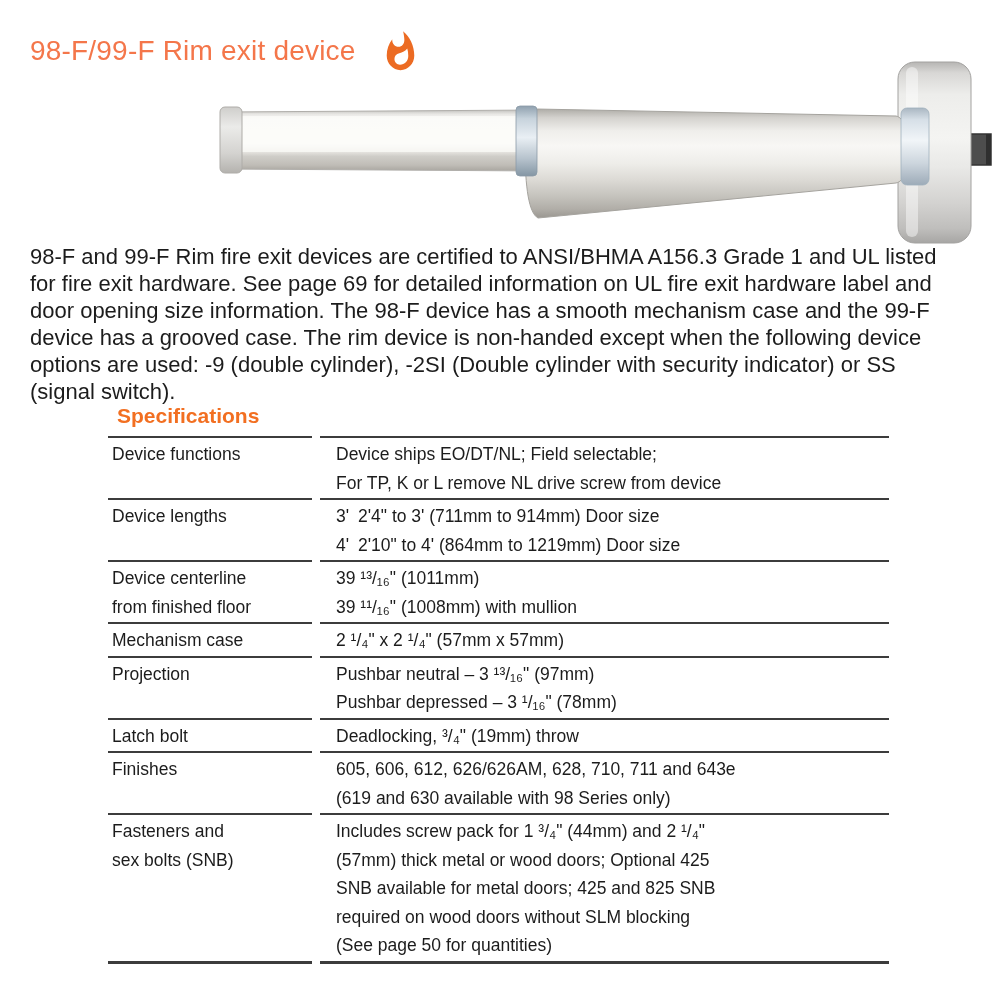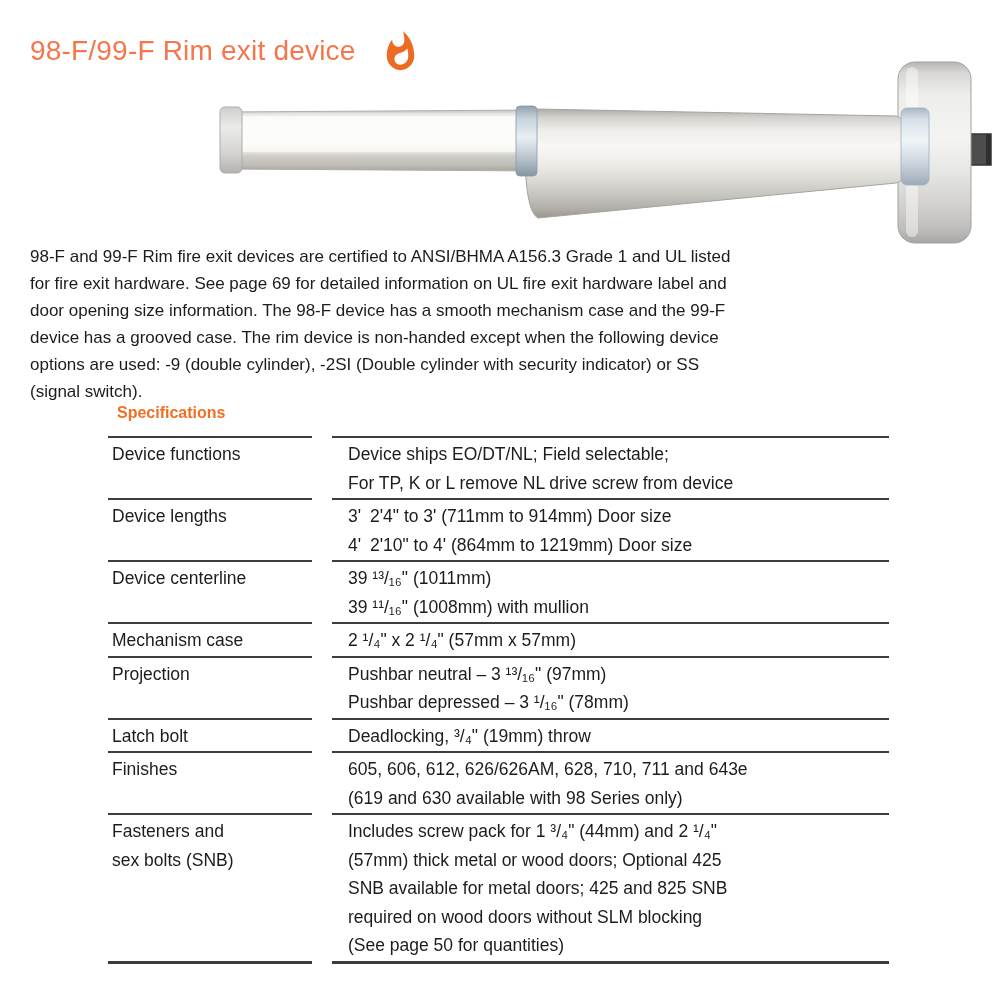--- a/index.html
+++ b/index.html
@@ -8,26 +8,26 @@
     font-family:"Liberation Sans","DejaVu Sans",sans-serif;
     color:#1c1c1c;overflow:hidden;
   }
   
   .title-row{position:absolute;left:30px;top:30px;display:flex;align-items:center;gap:29px;}
   .page-title{font-size:28px;font-weight:400;color:#f4764a;letter-spacing:.2px;white-space:nowrap;}
   .flame{width:31px;height:42px;display:block;}
   
   .product{position:absolute;left:218px;top:55px;width:776px;height:195px;}
   
-  .intro{position:absolute;left:30px;top:243px;width:830px;font-size:17px;line-height:27px;color:#1c1c1c;}
+  .intro{position:absolute;left:30px;top:243px;width:830px;font-size:22px;line-height:27px;color:#1c1c1c;}
   .intro div{white-space:nowrap;}
   
-  .spec-heading{position:absolute;left:117px;top:404px;font-size:16px;font-weight:bold;color:#f26f21;}
+  .spec-heading{position:absolute;left:117px;top:404px;font-size:21px;font-weight:bold;color:#f26f21;}
   .spec-table{position:absolute;left:108px;top:436px;width:781px;}
-  .spec-row{display:grid;grid-template-columns:204px 1fr;column-gap:20px;}
+  .spec-row{display:grid;grid-template-columns:204px 1fr;column-gap:8px;}
   .spec-row .cell{border-top:2px solid #3c3c3c;padding-top:2px;padding-bottom:1px;
     font-size:17.5px;line-height:28.5px;color:#1c1c1c;}
   .spec-row .label{padding-left:4px;}
   .spec-row .value{padding-left:16px;}
   .spec-row:last-child .cell{border-bottom:3px solid #3c3c3c;}
   .vline{display:flex;}
   .vline .prefix{display:inline-block;width:22px;flex:0 0 22px;}
 </style>
 </head>
 <body>
@@ -147,20 +147,21 @@
         </div>
         <div class="vline">
           <span class="prefix">4'</span>
           <span>2'10" to 4' (864mm to 1219mm) Door size</span>
         </div>
       </div>
     </div>
     <div class="spec-row">
       <div class="cell label">
         <div>Device centerline</div>
+        <div>from finished floor</div>
       </div>
       <div class="cell value">
         <div class="vline">
           <span>39 ¹³/₁₆" (1011mm)</span>
         </div>
         <div class="vline">
           <span>39 ¹¹/₁₆" (1008mm) with mullion</span>
         </div>
       </div>
     </div>

